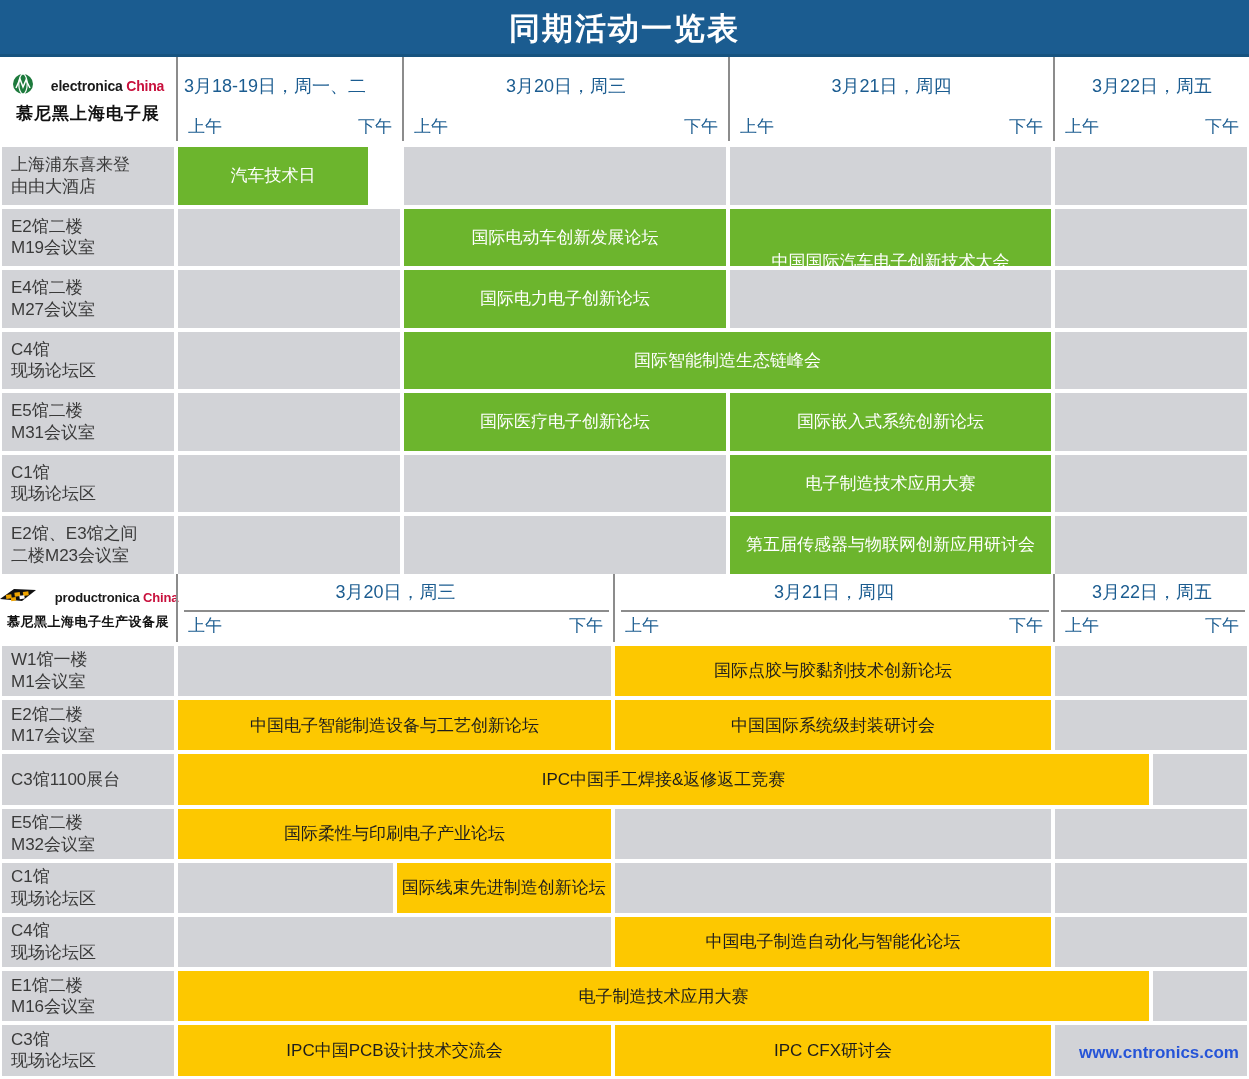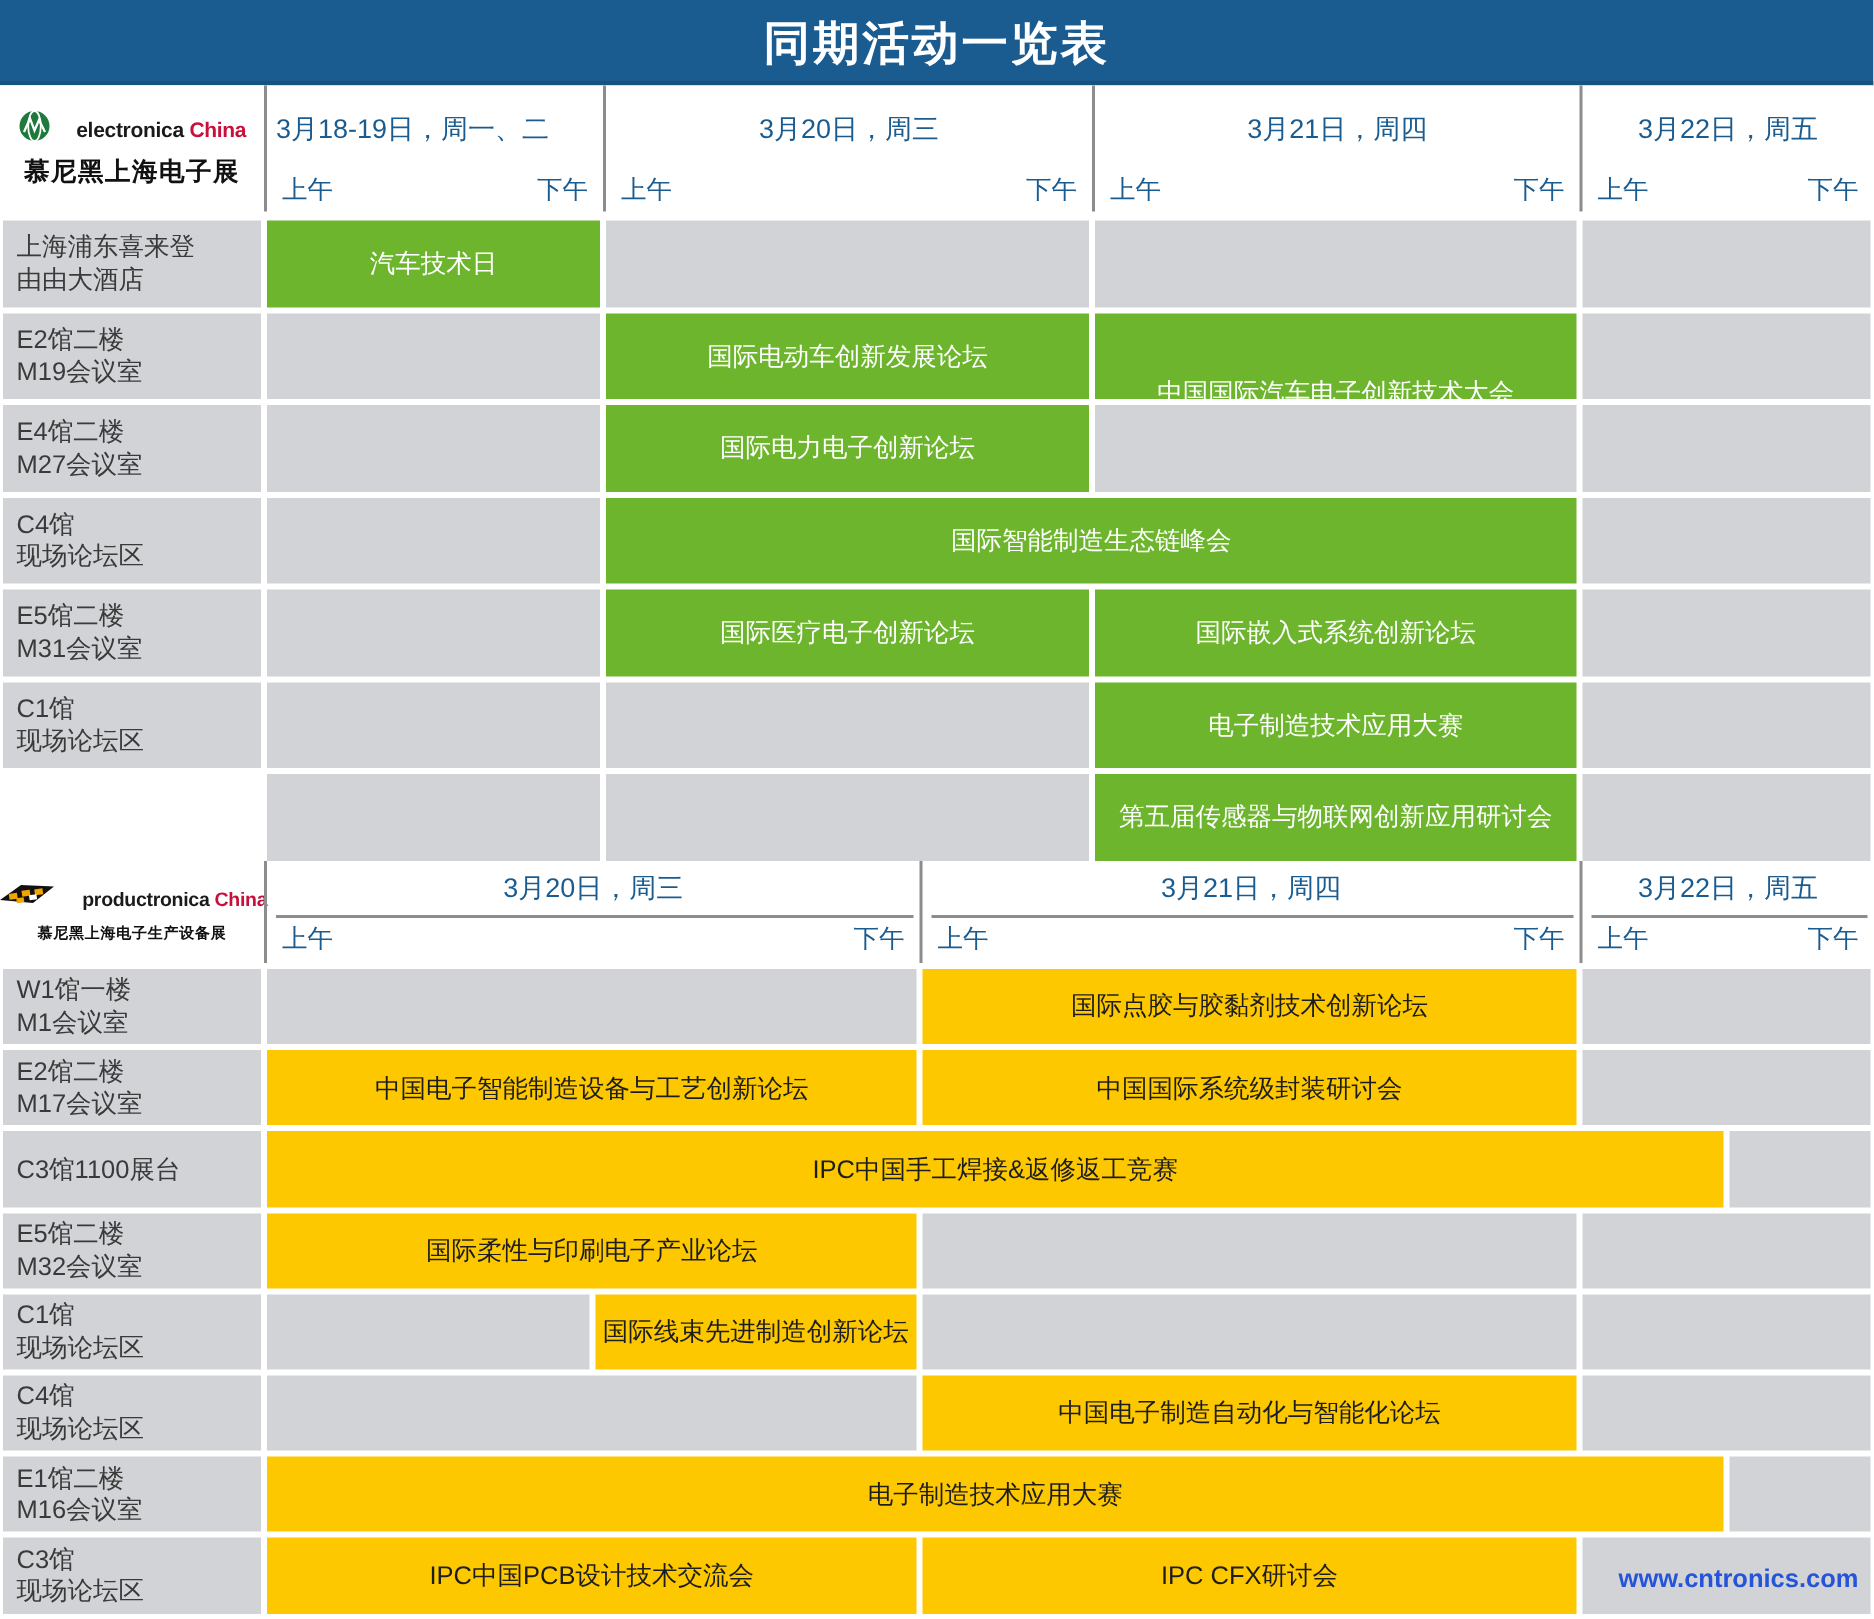--- a/index.html
+++ b/index.html
@@ -40,21 +40,21 @@
   }
   .logo-row1{display:flex;align-items:center;gap:17px;white-space:nowrap;}
   .logo-mark{flex:0 0 auto;}
   .logo-name{font-size:14px;font-weight:bold;color:#1a1a1a;letter-spacing:-.2px;}
   .logo-name .cn{color:#c8103c;}
   .logo-row2{
     font-family:"Liberation Serif","DejaVu Serif",serif;
     font-weight:bold;color:#111;margin-top:3px;white-space:nowrap;letter-spacing:1px;
   }
   #block1 .logo-row2{font-size:17px;}
-  #block2 .logo-row2{font-size:10px;letter-spacing:.5px;}
+  #block2 .logo-row2{font-size:13px;letter-spacing:.5px;}
   #block2 .logo-name{font-size:13px;}
 
   .daycol{
     position:absolute;top:0;height:100%;
     box-sizing:border-box;border-left:2px solid #8c8c8c;
     display:flex;flex-direction:column;
   }
   .day-label{
     flex:0 0 auto;display:flex;align-items:center;justify-content:center;
     color:#1b5c90;font-size:18px;white-space:nowrap;
@@ -160,21 +160,21 @@
     </div>
     <div class="rowholder">
         <div class="row" style="top: 88px; height: 61.5px;">
           <div class="venue">
             <div>上海浦东喜来登</div>
             <div>由由大酒店</div>
           </div>
           <div class="cell empty" style="left: 404px; width: 322px;"></div>
           <div class="cell empty" style="left: 730px; width: 321px;"></div>
           <div class="cell empty" style="left: 1055px; width: 192px;"></div>
-          <div class="cell green" style="left: 178px; width: 222px;">
+          <div class="cell green" style="left: 178px; width: 190px;">
             <span style="display: block;">汽车技术日</span>
           </div>
         </div>
         <div class="row" style="top: 149.5px; height: 61.5px;">
           <div class="venue">
             <div>E2馆二楼</div>
             <div>M19会议室</div>
           </div>
           <div class="cell empty" style="left: 178px; width: 222px;"></div>
           <div class="cell empty" style="left: 1055px; width: 192px;"></div>
@@ -228,20 +228,24 @@
             <div>现场论坛区</div>
           </div>
           <div class="cell empty" style="left: 178px; width: 222px;"></div>
           <div class="cell empty" style="left: 404px; width: 322px;"></div>
           <div class="cell empty" style="left: 1055px; width: 192px;"></div>
           <div class="cell green" style="left: 730px; width: 321px;">
             <span style="display: block;">电子制造技术应用大赛</span>
           </div>
         </div>
         <div class="row" style="top: 457px; height: 61.5px;">
+          <div class="venue">
+            <div>E2馆、E3馆之间</div>
+            <div>二楼M23会议室</div>
+          </div>
           <div class="cell empty" style="left: 178px; width: 222px;"></div>
           <div class="cell empty" style="left: 404px; width: 322px;"></div>
           <div class="cell empty" style="left: 1055px; width: 192px;"></div>
           <div class="cell green" style="left: 730px; width: 321px;">
             <span style="display: block;">第五届传感器与物联网</span>
             <span style="display: block;">创新应用研讨会</span>
           </div>
         </div>
       </div>
   </div>

